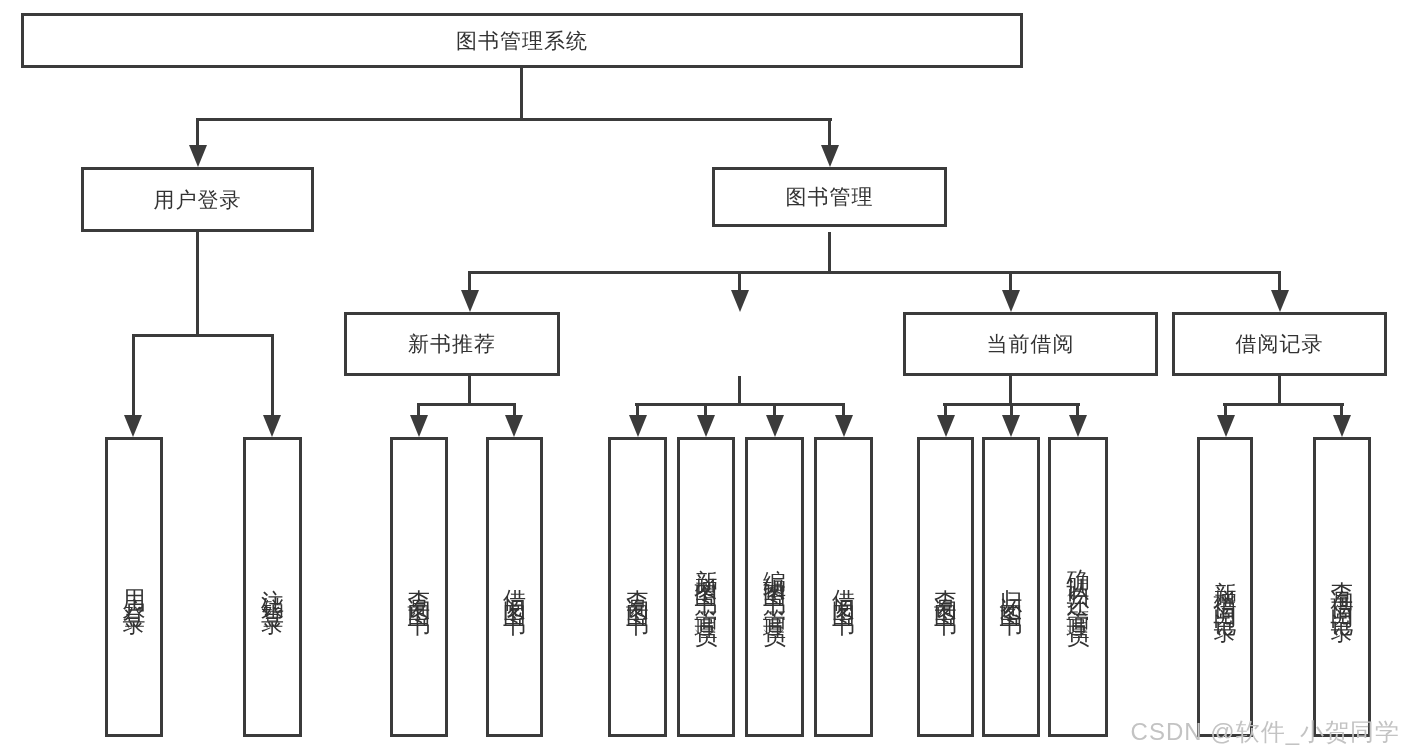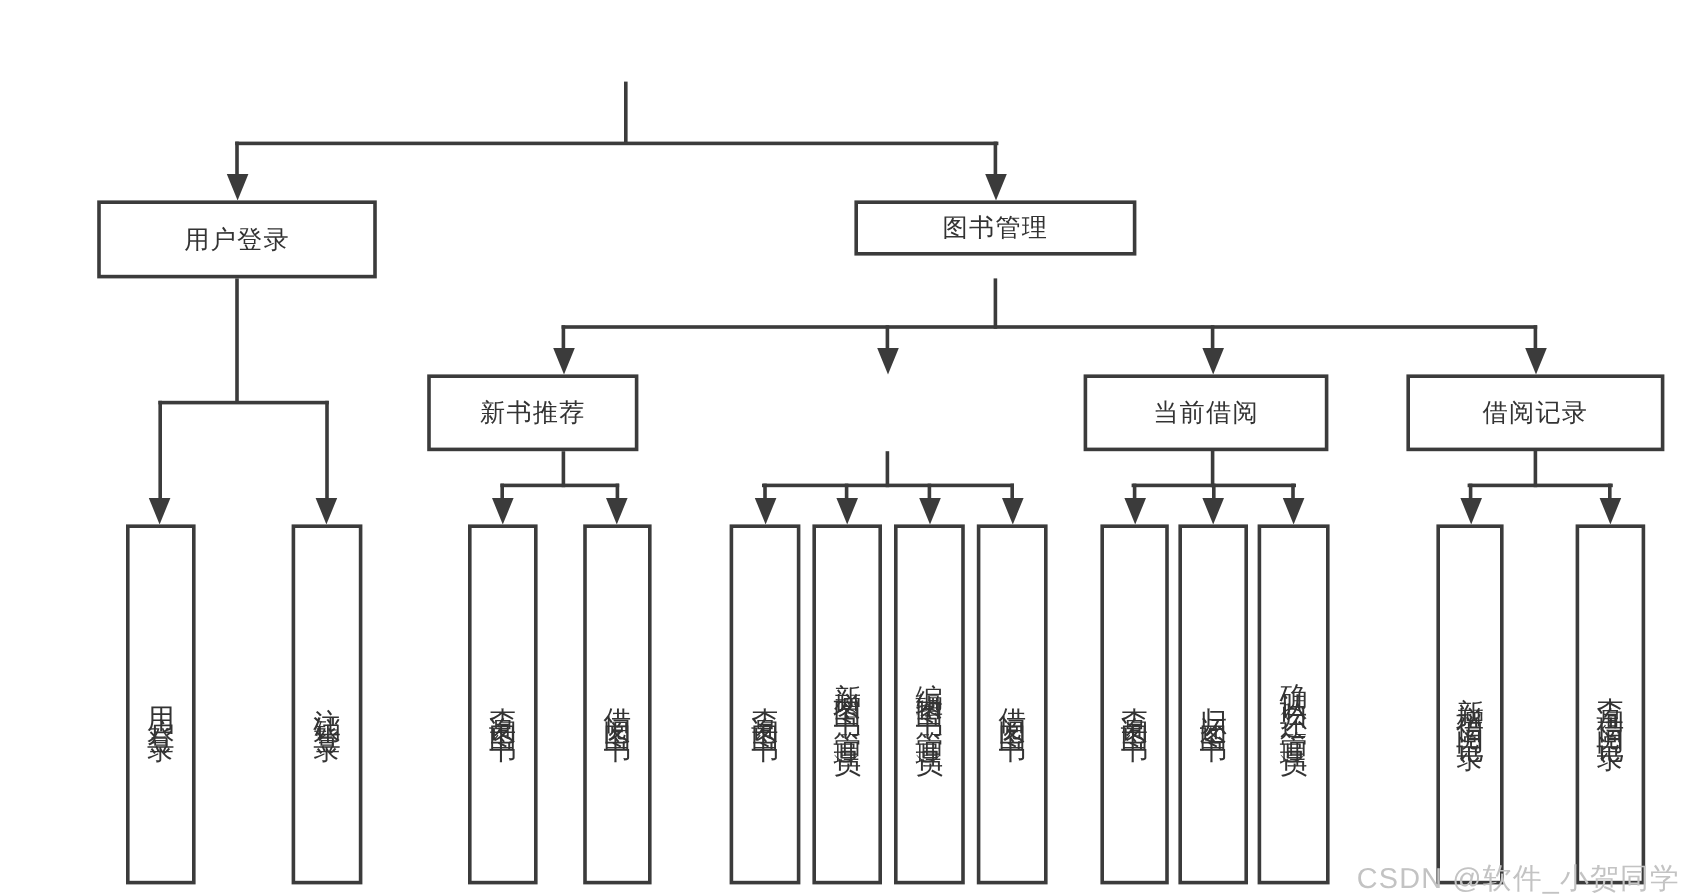--- a/index.html
+++ b/index.html
@@ -64,32 +64,35 @@
     color:var(--wm);
     letter-spacing:1px;
     white-space:nowrap;
   }
 </style>
 </head>
 <body>
 
 <div class="canvas">
 
+  <div class="box" style="left:21px;top:13px;width:1002px;height:55px">
+    <span class="hlabel">图书管理系统</span>
+  </div>
 
   <div class="vline" style="left:520px;top:68px;height:52px"></div>
   <div class="hline" style="left:196px;top:118px;width:636px"></div>
   <div class="vline" style="left:196px;top:118px;height:32px"></div>
   <div class="arrow" style="left:189px;top:145px"></div>
   <div class="vline" style="left:828px;top:118px;height:32px"></div>
   <div class="arrow" style="left:821px;top:145px"></div>
 
   <div class="box" style="left:81px;top:167px;width:233px;height:65px">
     <span class="hlabel">用户登录</span>
   </div>
-  <div class="box" style="left:712px;top:167px;width:235px;height:46px">
+  <div class="box" style="left:712px;top:167px;width:235px;height:60px">
     <span class="hlabel">图书管理</span>
   </div>
 
   <div class="vline" style="left:196px;top:232px;height:104px"></div>
   <div class="hline" style="left:132px;top:334px;width:142px"></div>
   <div class="vline" style="left:132px;top:334px;height:86px"></div>
   <div class="arrow" style="left:124px;top:415px"></div>
   <div class="vline" style="left:271px;top:334px;height:86px"></div>
   <div class="arrow" style="left:263px;top:415px"></div>
 
@@ -100,24 +103,24 @@
   <div class="hline" style="left:468px;top:271px;width:813px"></div>
   <div class="vline" style="left:468px;top:271px;height:24px"></div>
   <div class="arrow" style="left:461px;top:290px"></div>
   <div class="vline" style="left:738px;top:271px;height:24px"></div>
   <div class="arrow" style="left:731px;top:290px"></div>
   <div class="vline" style="left:1009px;top:271px;height:24px"></div>
   <div class="arrow" style="left:1002px;top:290px"></div>
   <div class="vline" style="left:1278px;top:271px;height:24px"></div>
   <div class="arrow" style="left:1271px;top:290px"></div>
 
-  <div class="box" style="left:356px;top:312px;width:176px;height:64px">
+  <div class="box" style="left:344px;top:312px;width:216px;height:64px">
     <span class="hlabel">新书推荐</span>
   </div>
-  <div class="box" style="left:903px;top:312px;width:204px;height:64px">
+  <div class="box" style="left:903px;top:312px;width:255px;height:64px">
     <span class="hlabel">当前借阅</span>
   </div>
   <div class="box" style="left:1172px;top:312px;width:215px;height:64px">
     <span class="hlabel">借阅记录</span>
   </div>
 
   <div class="vline" style="left:468px;top:376px;height:30px"></div>
   <div class="hline" style="left:417px;top:403px;width:99px"></div>
   <div class="vline" style="left:417px;top:403px;height:17px"></div>
   <div class="arrow" style="left:410px;top:415px"></div>

